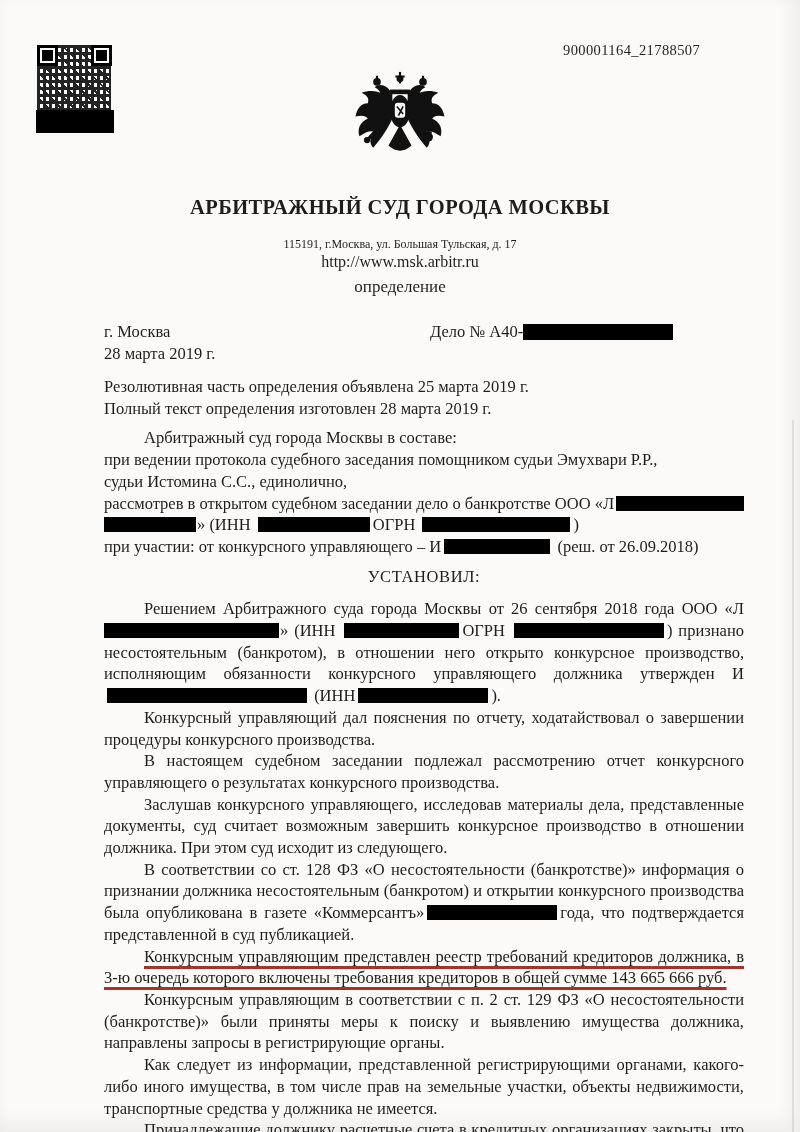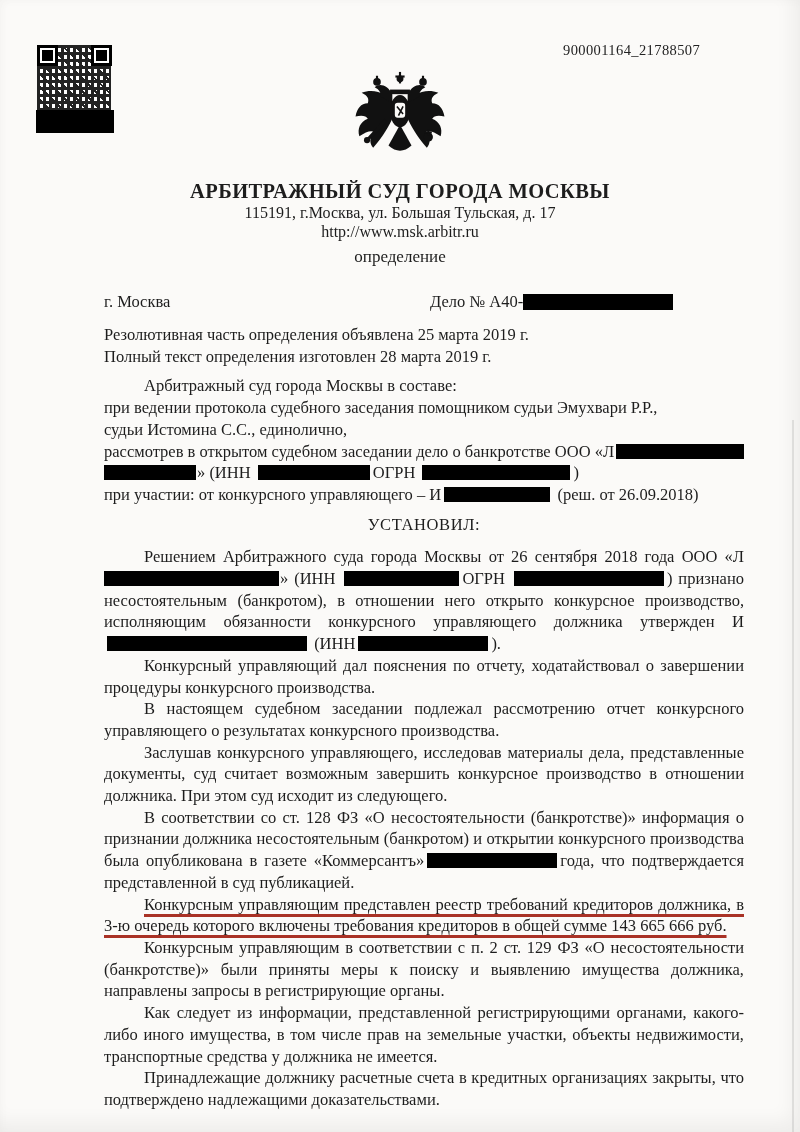--- a/index.html
+++ b/index.html
@@ -20,22 +20,22 @@
       repeating-linear-gradient(90deg,#111 0 3px,transparent 3px 6px),
       repeating-linear-gradient(45deg,#111 0 2px,transparent 2px 9px);
     background-color:#fff;opacity:0.92;}
   .finder{position:absolute;width:15px;height:15px;border:3px solid #000;background:#fff;}
   .finder::after{content:'';position:absolute;inset:2px;background:#000;}
   .finder.tl{left:1px;top:1px}.finder.tr{right:2px;top:1px}
   .qr-bar{position:absolute;left:0;top:66px;width:78px;height:23px;background:#000;}
   
   .head{padding-top:70px;text-align:center;}
   .emblem{display:block;margin:0 auto;}
-  .court-name{font-size:20.5px;font-weight:bold;letter-spacing:0.4px;margin-top:8px;}
-  .court-addr{font-size:16px;margin-top:1px;}
+  .court-name{font-size:20.5px;font-weight:bold;letter-spacing:0.4px;margin-top:24px;}
+  .court-addr{font-size:12px;margin-top:18px;}
   .court-site{font-size:16px;margin-top:1px;}
   .doc-type{font-size:17px;margin-top:6px;}
   
   .content{padding:0 56px 0 104px;font-size:16.5px;line-height:21.7px;}
   .case-row{position:relative;margin-top:24px;height:22px;}
   .case-city{position:absolute;left:0;top:0;}
   .case-no{position:absolute;left:326px;top:0;white-space:nowrap;}
   .date-row{height:22px;}
   .res-block{margin-top:11px;}
   .comp-block{margin-top:8px;}
@@ -105,20 +105,21 @@
     <div class="court-site">http://www.msk.arbitr.ru</div>
     <div class="doc-type">определение</div>
   </div>
 
   <div class="content">
 
     <div class="case-row">
       <span class="case-city">г. Москва</span>
       <span class="case-no"><span>Дело № А40-</span><span class="case-bar"></span></span>
     </div>
+    <div class="date-row">28 марта 2019 г.</div>
 
     <div class="res-block">
       <div>Резолютивная часть определения объявлена 25 марта 2019 г.</div>
       <div>Полный текст определения изготовлен 28 марта 2019 г.</div>
     </div>
 
     <div class="comp-block">
       <div class="comp-indent">Арбитражный суд города Москвы в составе:</div>
       <div>при ведении протокола судебного заседания помощником судьи Эмухвари Р.Р.,</div>
       <div>судьи Истомина С.С., единолично,</div>

